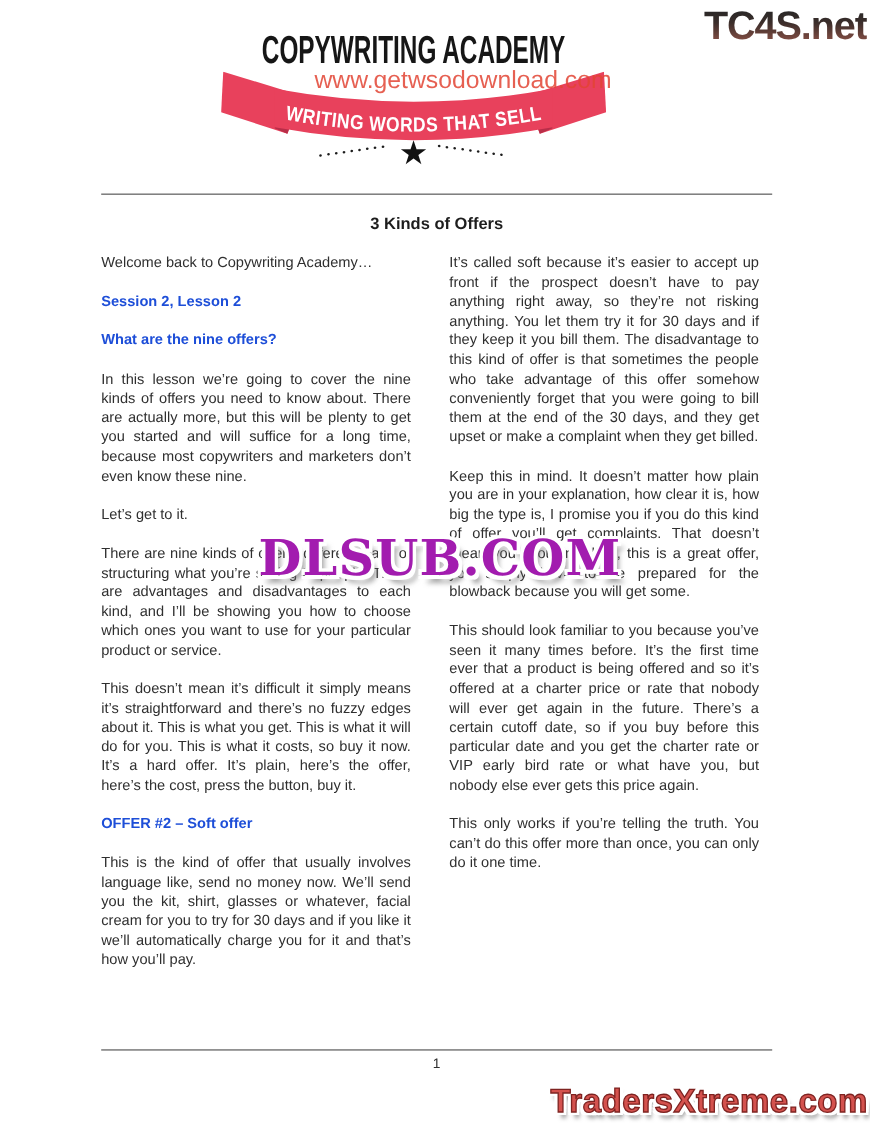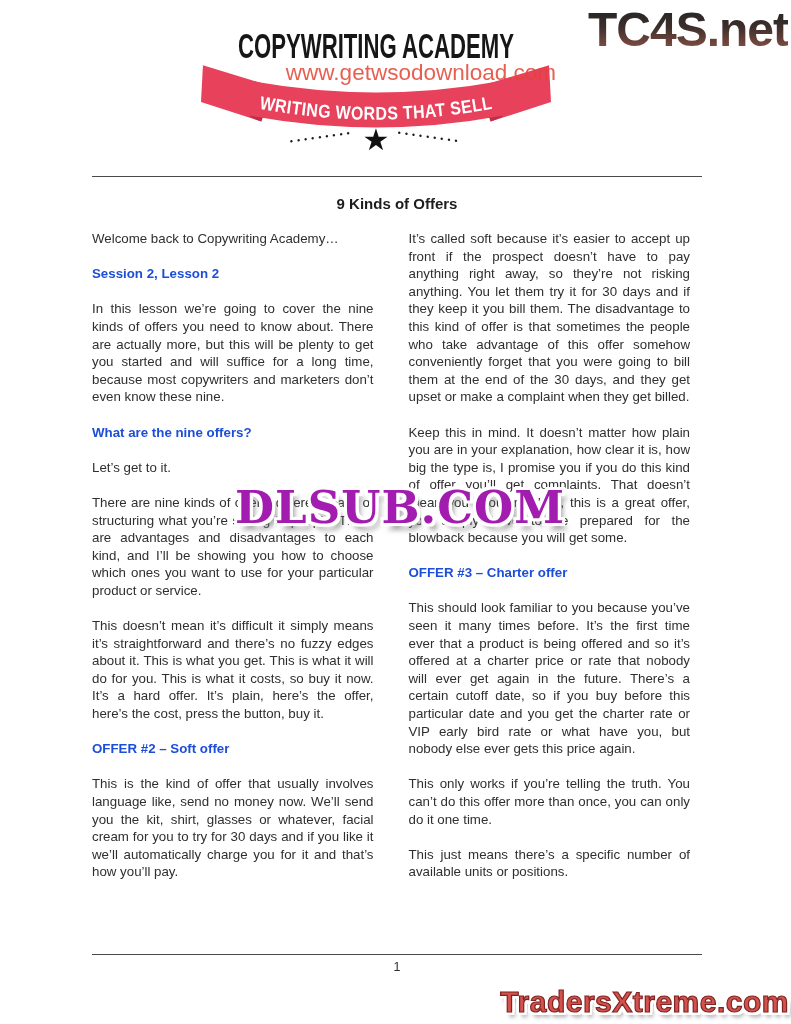--- a/index.html
+++ b/index.html
@@ -1,20 +1,20 @@
 <!DOCTYPE html>
 <html><head>
 <meta charset="utf-8">
 <style>
   html,body{margin:0;padding:0;background:#fff;}
   .page{position:relative;width:791px;height:1024px;background:#fff;overflow:hidden;
         font-family:"Liberation Sans",sans-serif;color:#2f2f2f;}
 
   
-  .tc4s{position:absolute;top:2px;right:3px;font-size:48px;font-weight:bold;
+  .tc4s{position:absolute;top:2px;right:3px;font-size:36px;font-weight:bold;
         letter-spacing:-1px;color:#4a322c;}
   @supports (-webkit-background-clip:text){
     .tc4s{background:linear-gradient(#262626 15%,#3c2e2b 45%,#96564a 95%);
           -webkit-background-clip:text;background-clip:text;color:transparent;}
   }
 
   
   .logo-block{position:absolute;left:196px;top:28px;width:360px;}
   .logo-title{font-size:27px;font-weight:bold;color:#161616;text-align:center;
               white-space:nowrap;transform:scale(0.82,1.32);transform-origin:50% 20%;
@@ -87,40 +87,38 @@
     <div class="star-row">
       <span class="dots left">•••••••••</span>
       <span class="star">★</span>
       <span class="dots right">•••••••••</span>
     </div>
   </div>
 
   <div class="rule header"></div>
 
   <div class="doc">
-    <div class="doc-title">9 Kinds of Offers</div>
+    <div class="doc-title">3 Kinds of Offers</div>
     <div class="cols">
       <div class="col">
           <div class="para">Welcome back to Copywriting Academy…</div>
           <div class="para heading">Session 2, Lesson 2</div>
+          <div class="para heading">What are the nine offers?</div>
           <div class="para">In this lesson we’re going to cover the nine kinds of offers you need to know about. There are actually more, but this will be plenty to get you started and will suffice for a long time, because most copywriters and marketers don’t even know these nine.</div>
-          <div class="para heading">What are the nine offers?</div>
           <div class="para">Let’s get to it.</div>
           <div class="para">There are nine kinds of offers, different ways of structuring what you’re selling to people. There are advantages and disadvantages to each kind, and I’ll be showing you how to choose which ones you want to use for your particular product or service.</div>
           <div class="para">This doesn’t mean it’s difficult it simply means it’s straightforward and there’s no fuzzy edges about it. This is what you get. This is what it will do for you. This is what it costs, so buy it now. It’s a hard offer. It’s plain, here’s the offer, here’s the cost, press the button, buy it.</div>
           <div class="para heading">OFFER #2 – Soft offer</div>
           <div class="para">This is the kind of offer that usually involves language like, send no money now. We’ll send you the kit, shirt, glasses or whatever, facial cream for you to try for 30 days and if you like it we’ll automatically charge you for it and that’s how you’ll pay.</div>
         </div>
       <div class="col">
           <div class="para">It’s called soft because it’s easier to accept up front if the prospect doesn’t have to pay anything right away, so they’re not risking anything. You let them try it for 30 days and if they keep it you bill them. The disadvantage to this kind of offer is that sometimes the people who take advantage of this offer somehow conveniently forget that you were going to bill them at the end of the 30 days, and they get upset or make a complaint when they get billed.</div>
           <div class="para">Keep this in mind. It doesn’t matter how plain you are in your explanation, how clear it is, how big the type is, I promise you if you do this kind of offer you’ll get complaints. That doesn’t mean you shouldn’t do it, this is a great offer, you simply have to be prepared for the blowback because you will get some.</div>
-          <div class="para heading">OFFER #3 – Charter offer</div>
           <div class="para">This should look familiar to you because you’ve seen it many times before. It’s the first time ever that a product is being offered and so it’s offered at a charter price or rate that nobody will ever get again in the future. There’s a certain cutoff date, so if you buy before this particular date and you get the charter rate or VIP early bird rate or what have you, but nobody else ever gets this price again.</div>
           <div class="para">This only works if you’re telling the truth. You can’t do this offer more than once, you can only do it one time.</div>
-          <div class="para">This just means there’s a specific number of available units or positions.</div>
         </div>
     </div>
   </div>
 
   <div class="dlsub">DLSUB.COM</div>
 
   <div class="rule footer"></div>
   <div class="page-num">1</div>
   <div class="traders">TradersXtreme.com</div>
 

